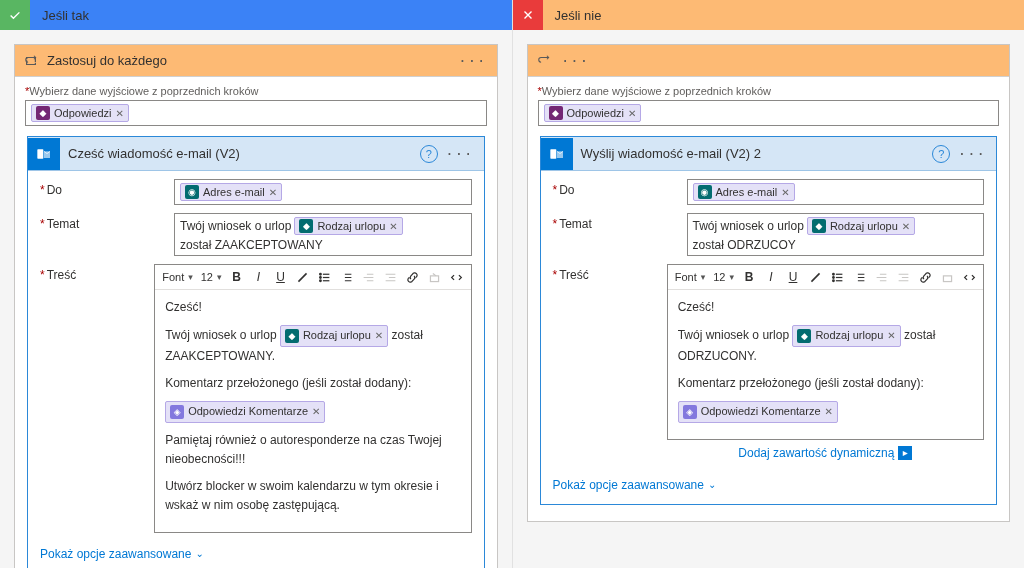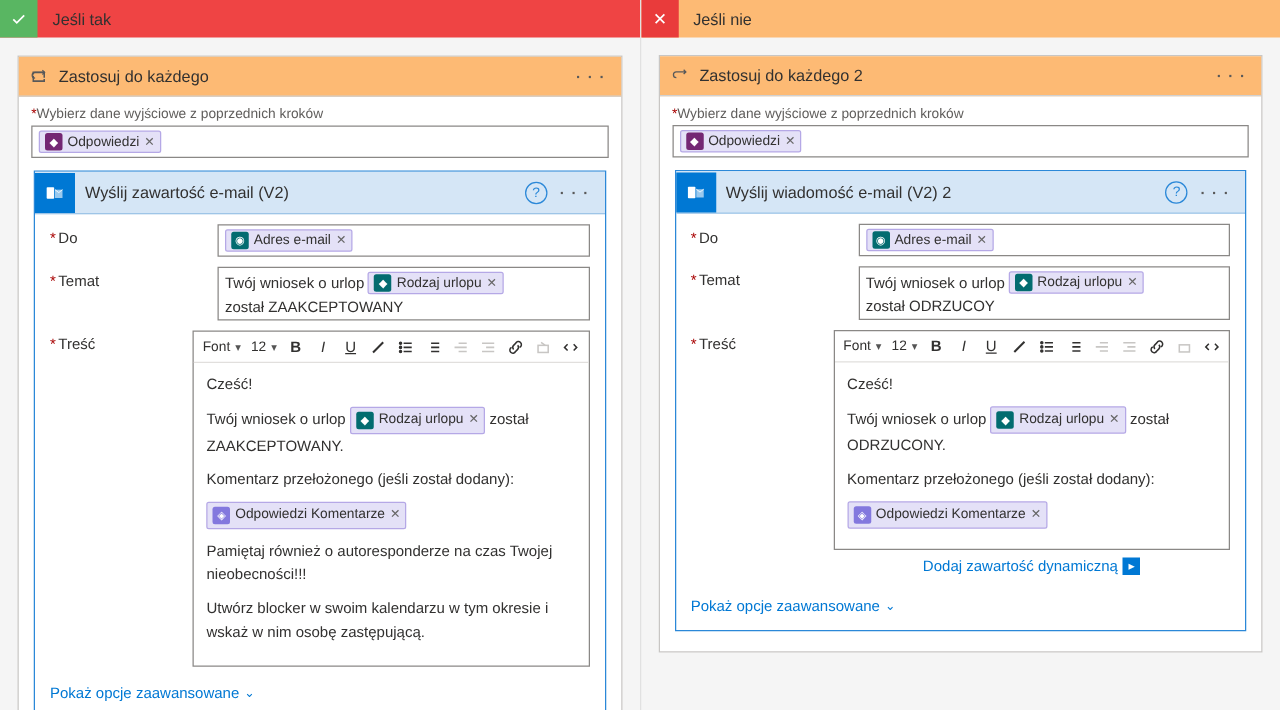--- a/index.html
+++ b/index.html
@@ -22,21 +22,21 @@
     overflow: hidden;
   }
   .branch:last-child { border-right: 0; }
   .branch-header {
     display: flex;
     align-items: center;
     height: 30px;
     font-size: 13px;
     gap: 12px;
   }
-  .branch-header.yes { background: #ef4444; }
+  .branch-header.yes { background: #3b82f6; }
   .branch-header.no  { background: #fdba74; }
   .branch-header .icon-box {
     width: 30px; height: 30px;
     display: flex; align-items: center; justify-content: center;
   }
   .branch-header.yes .icon-box { background: #59b662; color: #fff; }
   .branch-header.no  .icon-box { background: #e93b3b; color: #fff; }
   .branch-header .icon-box svg { width: 14px; height: 14px; }
 
   .branch-body {
@@ -295,21 +295,21 @@
 
           <div class="nested">
             <div class="nested-header">
               <span class="icon">
                 <svg viewBox="0 0 24 24" fill="currentColor">
                     <rect x="2" y="5" width="9" height="14" rx="1"></rect>
                     <path d="M12 8h9v10h-9z" opacity=".6"></path>
                     <path d="M12 8l4.5 3.5L21 8" fill="none" stroke="#fff" stroke-width="1"></path>
                   </svg>
               </span>
-              <span class="title">Wyślij zawartość e-mail (V2)</span>
+              <span class="title">Cześć wiadomość e-mail (V2)</span>
               <span class="help">?</span>
               <span class="dots">· · ·</span>
             </div>
             <div class="nested-body">
 
               <div class="form-row">
                 <div class="lbl"><span class="req">*</span><span>Do</span></div>
                 <div class="ctrl">
                   <div class="token-input">
                     <span class="token">
@@ -447,21 +447,20 @@
     </div>
     <div class="branch-body">
 
       <div class="action-card">
         <div class="action-header">
           <span class="icon">
             <svg viewBox="0 0 24 24" fill="none" stroke="currentColor" stroke-width="1.8">
                 <path d="M17 3l3 3-3 3M20 6H7a4 4 0 0 0 0 8"></path>
               </svg>
           </span>
-          <span class="title">Zastosuj do każdego 2</span>
           <span class="dots">· · ·</span>
         </div>
         <div class="action-body">
           <span class="field-label"><span class="req">*</span><span>Wybierz dane wyjściowe z poprzednich kroków</span></span>
           <div class="token-input">
             <span class="token">
               <span class="tkicon purple">◆</span>
               <span>Odpowiedzi</span>
               <span class="x">✕</span>
             </span>

